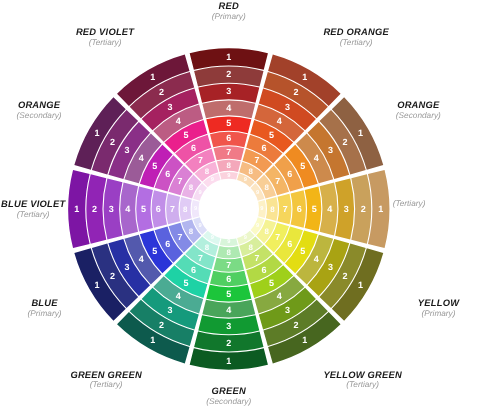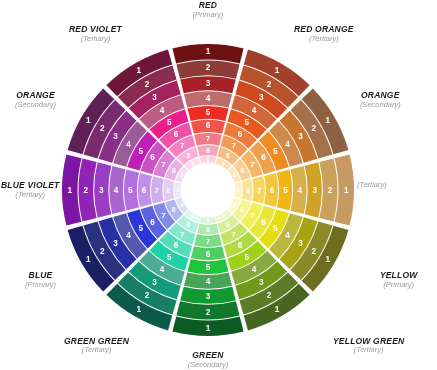--- a/index.html
+++ b/index.html
@@ -273,21 +273,21 @@
         <span class="n">ORANGE</span>
         <span class="t">(Secondary)</span>
       </div>
       <div class="lbl" style="left: 357px; top: 181px;">
         <span class="t">(Tertiary)</span>
       </div>
       <div class="lbl" style="left: 359.885px; top: 271px; margin-left: 20px;">
         <span class="n">YELLOW</span>
         <span class="t">(Primary)</span>
       </div>
-      <div class="lbl" style="left: 294px; top: 336.885px; margin-left: 39px;">
+      <div class="lbl" style="left: 294px; top: 336.885px;">
         <span class="n">YELLOW GREEN</span>
         <span class="t">(Tertiary)</span>
       </div>
       <div class="lbl" style="left: 187.5px; top: 351px;">
         <span class="n">GREEN</span>
         <span class="t">(Secondary)</span>
       </div>
       <div class="lbl" style="left: 64px; top: 336.885px;">
         <span class="n">GREEN GREEN</span>
         <span class="t">(Tertiary)</span>

